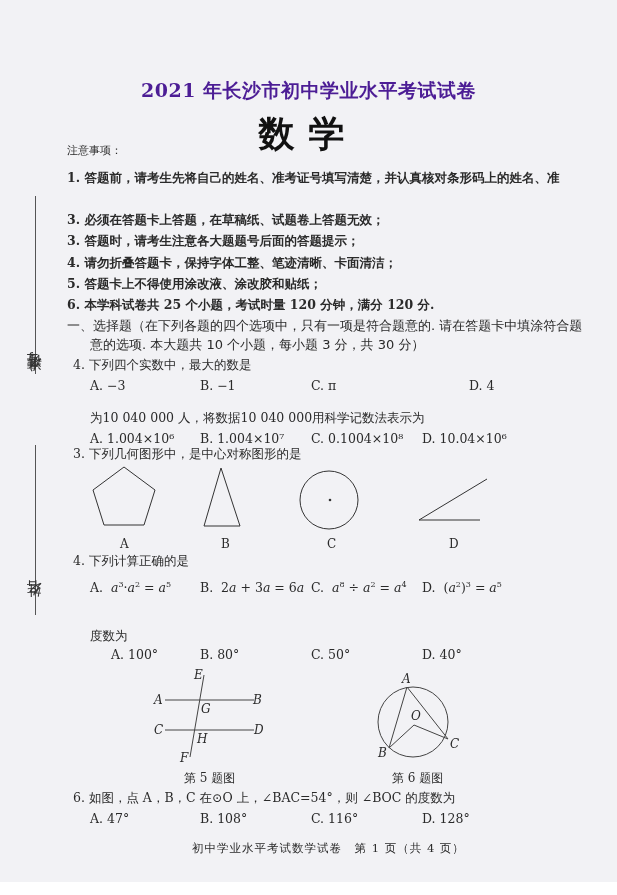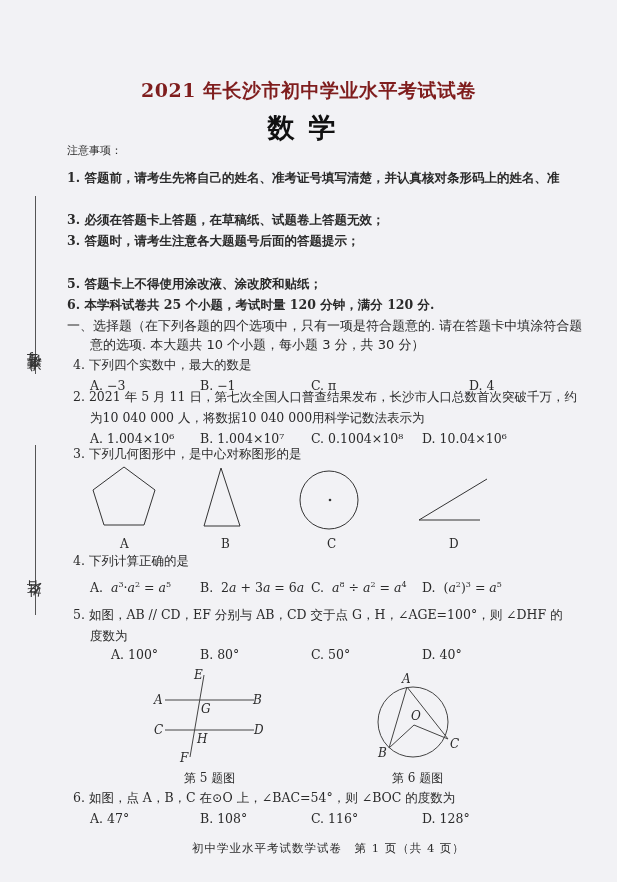--- a/index.html
+++ b/index.html
@@ -5,22 +5,22 @@
   html, body { margin: 0; padding: 0; }
   body {
     width: 617px; height: 895px; overflow: hidden;
     background: #f2f2f5;
     font-family: "DejaVu Serif", "Liberation Serif", serif;
     color: #2a2a2a;
     position: relative;
   }
   .page { position: absolute; left: 0; top: 0; width: 617px; height: 895px; }
   .bottom-strip { position: absolute; left: 0; top: 882px; width: 617px; height: 13px; background: #ffffff; }
-  .title { position: absolute; left: 0; width: 617px; top: 78px; text-align: center; font-size: 19px; font-weight: bold; letter-spacing: 0.5px; color: #7f1d1d; }
-  .subject { position: absolute; left: 0; width: 617px; top: 110px; text-align: center; font-size: 27px; font-weight: bold; letter-spacing: 14px; color: #111; font-family: "DejaVu Sans", sans-serif; }
+  .title { position: absolute; left: 0; width: 617px; top: 78px; text-align: center; font-size: 19px; font-weight: bold; letter-spacing: 0.5px; color: #4c1d95; }
+  .subject { position: absolute; left: 0; width: 617px; top: 110px; text-align: center; font-size: 36px; font-weight: bold; letter-spacing: 14px; color: #111; font-family: "DejaVu Sans", sans-serif; }
   .notice-heading { position: absolute; left: 67px; top: 143px; font-size: 11px; font-weight: normal; font-family: "DejaVu Sans", sans-serif; }
   .line { position: absolute; font-size: 12.5px; white-space: nowrap; color: #2a2a2a; }
   .bold { font-weight: bold; }
   .section { font-size: 13px; font-family: "DejaVu Sans", sans-serif; }
   .opt { position: absolute; font-size: 12.5px; white-space: nowrap; }
   sup { font-size: 8px; vertical-align: super; line-height: 0; }
   i { font-style: italic; }
   .fig-label { position: absolute; font-size: 12px; }
   .side-label { position: absolute; font-size: 15px; writing-mode: vertical-rl; transform: rotate(180deg); font-family: "DejaVu Sans", sans-serif; color: #333; letter-spacing: 2px; }
   .side-line { position: absolute; width: 1px; background: #555; }
@@ -37,33 +37,33 @@
   <div class="side-line" style="left:35px; top:445px; height:170px;"></div>
   <div class="side-label" style="left:25px; top:605px;">姓名</div>
 
   <div class="title">2021 年长沙市初中学业水平考试试卷</div>
   <div class="subject">数学</div>
 
   <div class="notice-heading">注意事项：</div>
   <div class="line bold" style="left:67px; top:170px;">1. 答题前，请考生先将自己的姓名、准考证号填写清楚，并认真核对条形码上的姓名、准</div>
   <div class="line bold" style="left:67px; top:212px;">3. 必须在答题卡上答题，在草稿纸、试题卷上答题无效；</div>
   <div class="line bold" style="left:67px; top:233px;">3. 答题时，请考生注意各大题题号后面的答题提示；</div>
+  <div class="line bold" style="left:67px; top:255px;">4. 请勿折叠答题卡，保持字体工整、笔迹清晰、卡面清洁；</div>
   <div class="line bold" style="left:67px; top:276px;">5. 答题卡上不得使用涂改液、涂改胶和贴纸；</div>
   <div class="line bold" style="left:67px; top:297px;">6. 本学科试卷共 25 个小题，考试时量 120 分钟，满分 120 分.</div>
 
   <div class="line section" style="left:67px; top:317px;">一、选择题（在下列各题的四个选项中，只有一项是符合题意的. 请在答题卡中填涂符合题</div>
   <div class="line section" style="left:90px; top:336px;">意的选项. 本大题共 10 个小题，每小题 3 分，共 30 分）</div>
 
   <div class="line" style="left:73px; top:357px;">4. 下列四个实数中，最大的数是</div>
   <div class="opt" style="left:90px; top:378px;">A. −3</div>
   <div class="opt" style="left:200px; top:378px;">B. −1</div>
   <div class="opt" style="left:311px; top:378px;">C. π</div>
   <div class="opt" style="left:422px; top:378px;margin-left:47px;">D. 4</div>
 
-  <div class="line" style="left:73px; top:389px;">2. 2021 年 5 月 11 日，第七次全国人口普查结果发布，长沙市人口总数首次突破千万，约</div>
   <div class="line" style="left:90px; top:410px;">为10 040 000 人，将数据10 040 000用科学记数法表示为</div>
   <div class="opt" style="left:90px; top:431px;">A. 1.004×10⁶</div>
   <div class="opt" style="left:200px; top:431px;">B. 1.004×10⁷</div>
   <div class="opt" style="left:311px; top:431px;">C. 0.1004×10⁸</div>
   <div class="opt" style="left:422px; top:431px;">D. 10.04×10⁶</div>
 
   <div class="line" style="left:73px; top:446px;">3. 下列几何图形中，是中心对称图形的是</div>
 
   <svg width="617" height="80" style="left:0; top:460px;">
     <polygon points="124,467 155,490 144,525 104,525 93,490" fill="none" stroke="#333" stroke-width="1" transform="translate(0,-460)"></polygon>
@@ -76,21 +76,20 @@
   <div class="fig-label" style="left:221px; top:537px;">B</div>
   <div class="fig-label" style="left:327px; top:537px;">C</div>
   <div class="fig-label" style="left:449px; top:537px;">D</div>
 
   <div class="line" style="left:73px; top:553px;">4. 下列计算正确的是</div>
   <div class="opt" style="left:90px; top:580px;">A.&nbsp; <i>a</i><sup>3</sup>·<i>a</i><sup>2</sup> = <i>a</i><sup>5</sup></div>
   <div class="opt" style="left:200px; top:580px;">B.&nbsp; 2<i>a</i> + 3<i>a</i> = 6<i>a</i></div>
   <div class="opt" style="left:311px; top:580px;">C.&nbsp; <i>a</i><sup>8</sup> ÷ <i>a</i><sup>2</sup> = <i>a</i><sup>4</sup></div>
   <div class="opt" style="left:422px; top:580px;">D.&nbsp; (<i>a</i><sup>2</sup>)<sup>3</sup> = <i>a</i><sup>5</sup></div>
 
-  <div class="line" style="left:73px; top:607px;">5. 如图，AB // CD，EF 分别与 AB，CD 交于点 G，H，∠AGE=100°，则 ∠DHF 的</div>
   <div class="line" style="left:90px; top:628px;">度数为</div>
   <div class="opt" style="left:90px; top:647px;margin-left:21px;">A. 100°</div>
   <div class="opt" style="left:200px; top:647px;">B. 80°</div>
   <div class="opt" style="left:311px; top:647px;">C. 50°</div>
   <div class="opt" style="left:422px; top:647px;">D. 40°</div>
 
   <svg width="617" height="895" style="left:0; top:0;">
     <line x1="165" y1="700" x2="254" y2="700" stroke="#444" stroke-width="1"></line>
     <line x1="165" y1="730" x2="254" y2="730" stroke="#444" stroke-width="1"></line>
     <line x1="204" y1="675" x2="190" y2="757" stroke="#444" stroke-width="1"></line>

